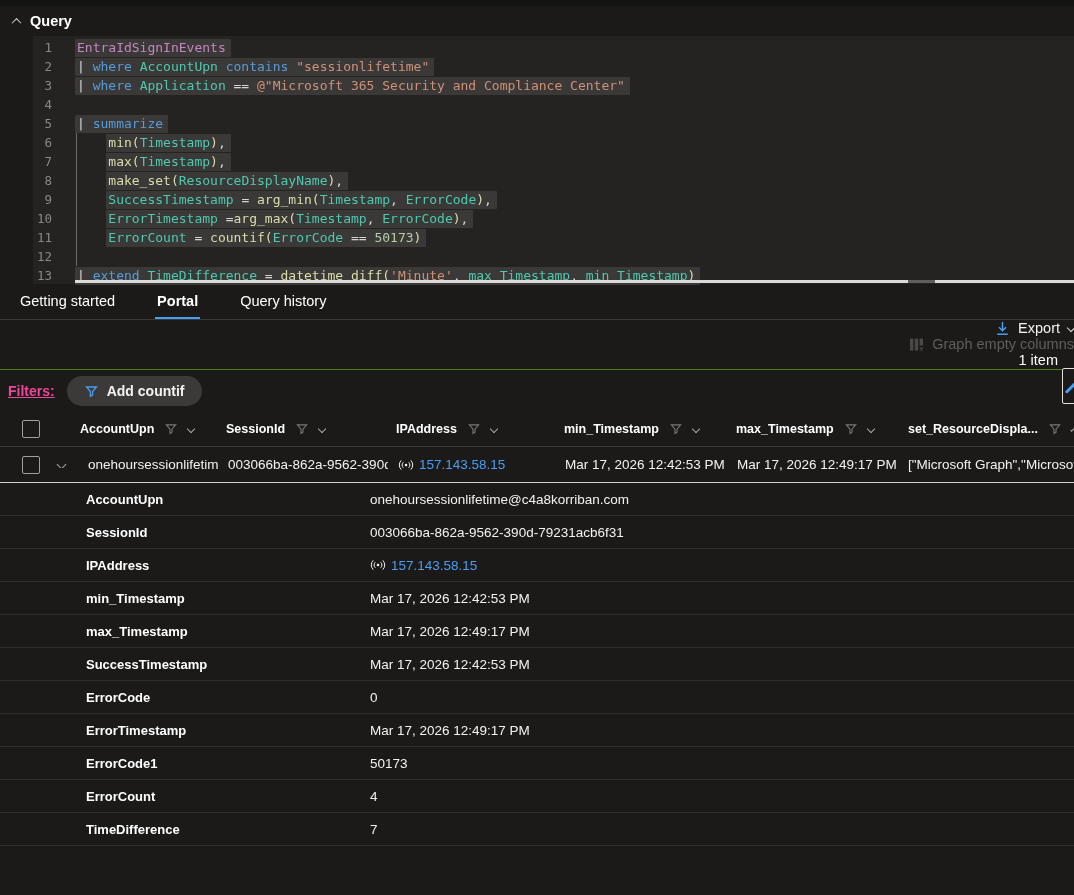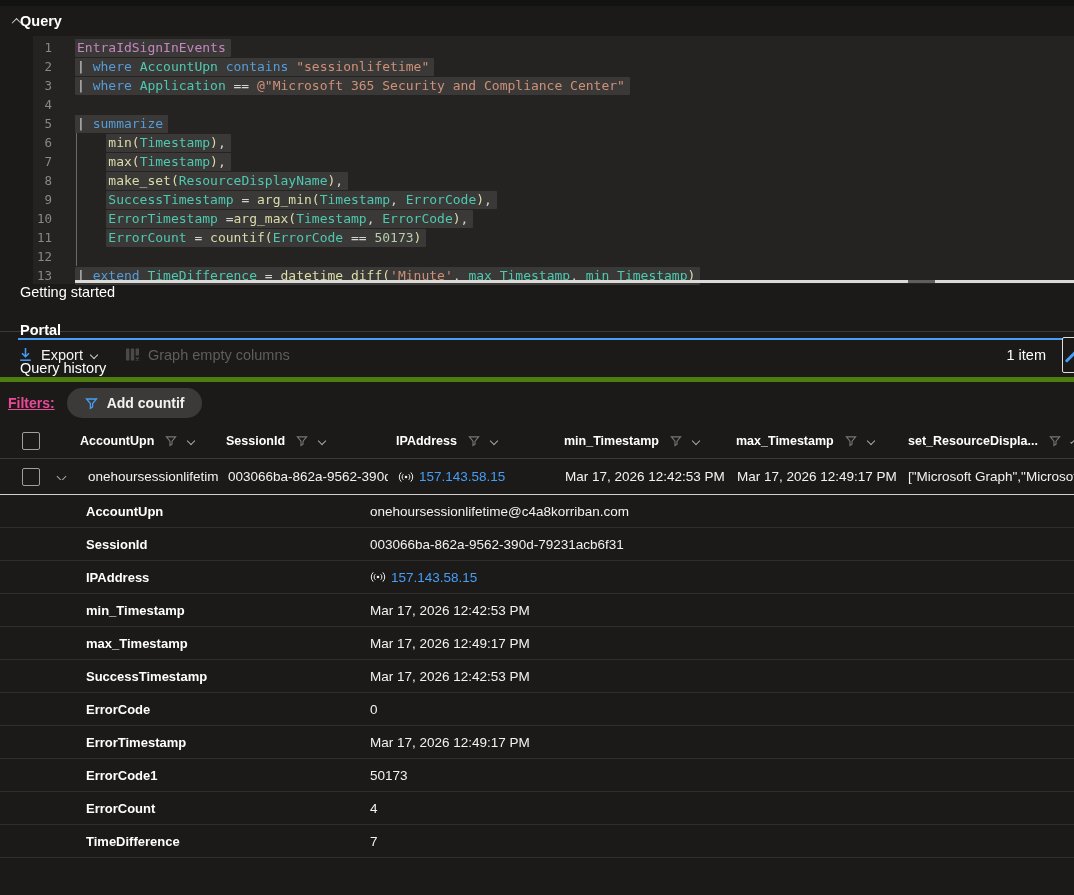--- a/index.html
+++ b/index.html
@@ -2,21 +2,21 @@
 <html><head>
 <meta charset="utf-8">
 <style>
   * { margin:0; padding:0; box-sizing:border-box; }
   html,body { width:1074px; height:895px; overflow:hidden; background:#1b1a19;
               font-family:"Liberation Sans", sans-serif; color:#f3f2f1; }
   .root { position:relative; width:1074px; height:895px; background:#1b1a19; }
 
   
   .top-strip { height:6px; background:#131312; }
-  .query-header { height:30px; display:flex; align-items:center; padding-left:13px; gap:0; }
+  .query-header { height:30px; display:flex; align-items:center; padding-left:13px; gap:10px; }
   .query-title { font-weight:bold; font-size:14.5px; color:#ffffff; }
 
   
   .chev { display:inline-block; width:7px; height:7px; border-right:1.6px solid #d2d0ce;
           border-bottom:1.6px solid #d2d0ce; }
   .chev.up    { transform:rotate(-135deg) translate(-1px,-1px); }
   .chev.down  { transform:rotate(45deg); }
   .chev.right { transform:rotate(-45deg); }
   .chev.small { width:6px; height:6px; border-width:1.4px; }
 
@@ -29,29 +29,29 @@
         font-size:12.5px; flex:none; }
   .code-body { margin-left:23px; display:flex; align-items:center; }
   .hl { background:#3a3938; padding:1px 5px 2px 2px; border-radius:1px; }
   .tok-p{color:#d4d4d4} .tok-k{color:#569cd6} .tok-i{color:#4ec9b0} .tok-f{color:#dcdcaa}
   .tok-s{color:#ce9178} .tok-n{color:#b5cea8} .tok-t{color:#c586c0}
   .indent-guide { position:absolute; left:76px; top:97px; width:1px; height:133px; background:#6b6a69; }
   .hscroll { position:absolute; left:75px; right:0; bottom:1px; height:3px; background:#dcdad7; }
   .hscroll-thumb { position:absolute; left:833px; top:0; width:27px; height:3px; background:#5f5e5d; }
 
   
-  .tabs { height:48px; display:flex; align-items:stretch; gap:20px; padding-left:18px;
-          border-bottom:1px solid #3b3a39;flex-direction:column; }
+  .tabs { height:36px; display:flex; align-items:stretch; gap:38px; padding-left:18px;
+          border-bottom:1px solid #3b3a39; }
   .tab { display:flex; align-items:center; font-size:14.5px; color:#ffffff; cursor:pointer;
          padding:0 2px; border-bottom:2.5px solid transparent; }
   .tab.active { font-weight:bold; border-bottom-color:#479ef5; }
 
   
-  .toolbar { height:50px; display:flex; align-items:center; padding:0 0 0 18px;
-             border-bottom:5px solid #4d7c0f; }
+  .toolbar { height:50px; display:flex; align-items:flex-end; padding:0 0 0 18px;
+             border-bottom:1px solid #4d7c0f;flex-direction:column; }
   .tool-btn { display:flex; align-items:center; gap:8px; font-size:14.5px; color:#f3f2f1; }
   .tool-btn.disabled { color:#605e5c; margin-left:28px; }
   .spacer { flex:1; }
   .item-count { font-size:14.5px; color:#ffffff; margin-right:16px; }
   .searchbox { position:relative; width:48px; height:36px; border:1px solid #e1dfdd;
                border-radius:2px; margin-right:-36px; flex:none; background:#1b1a19; }
   .search-diag { position:absolute; left:7px; top:10px; width:2.5px; height:16px;
                  background:#479ef5; transform:rotate(45deg); border-radius:2px; }
 
   

